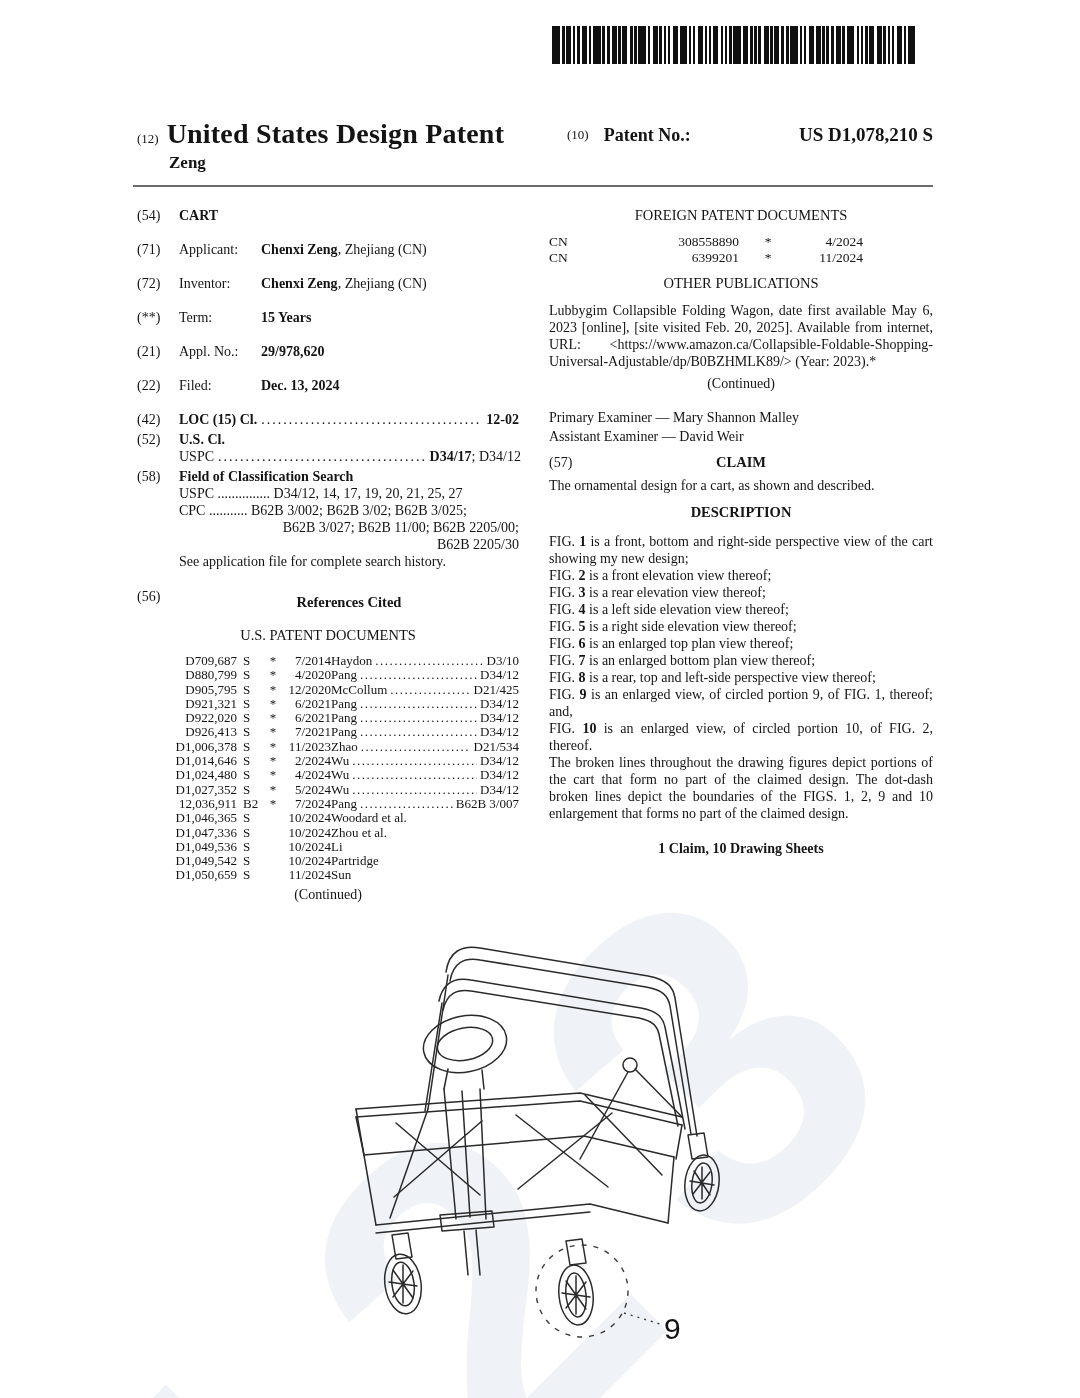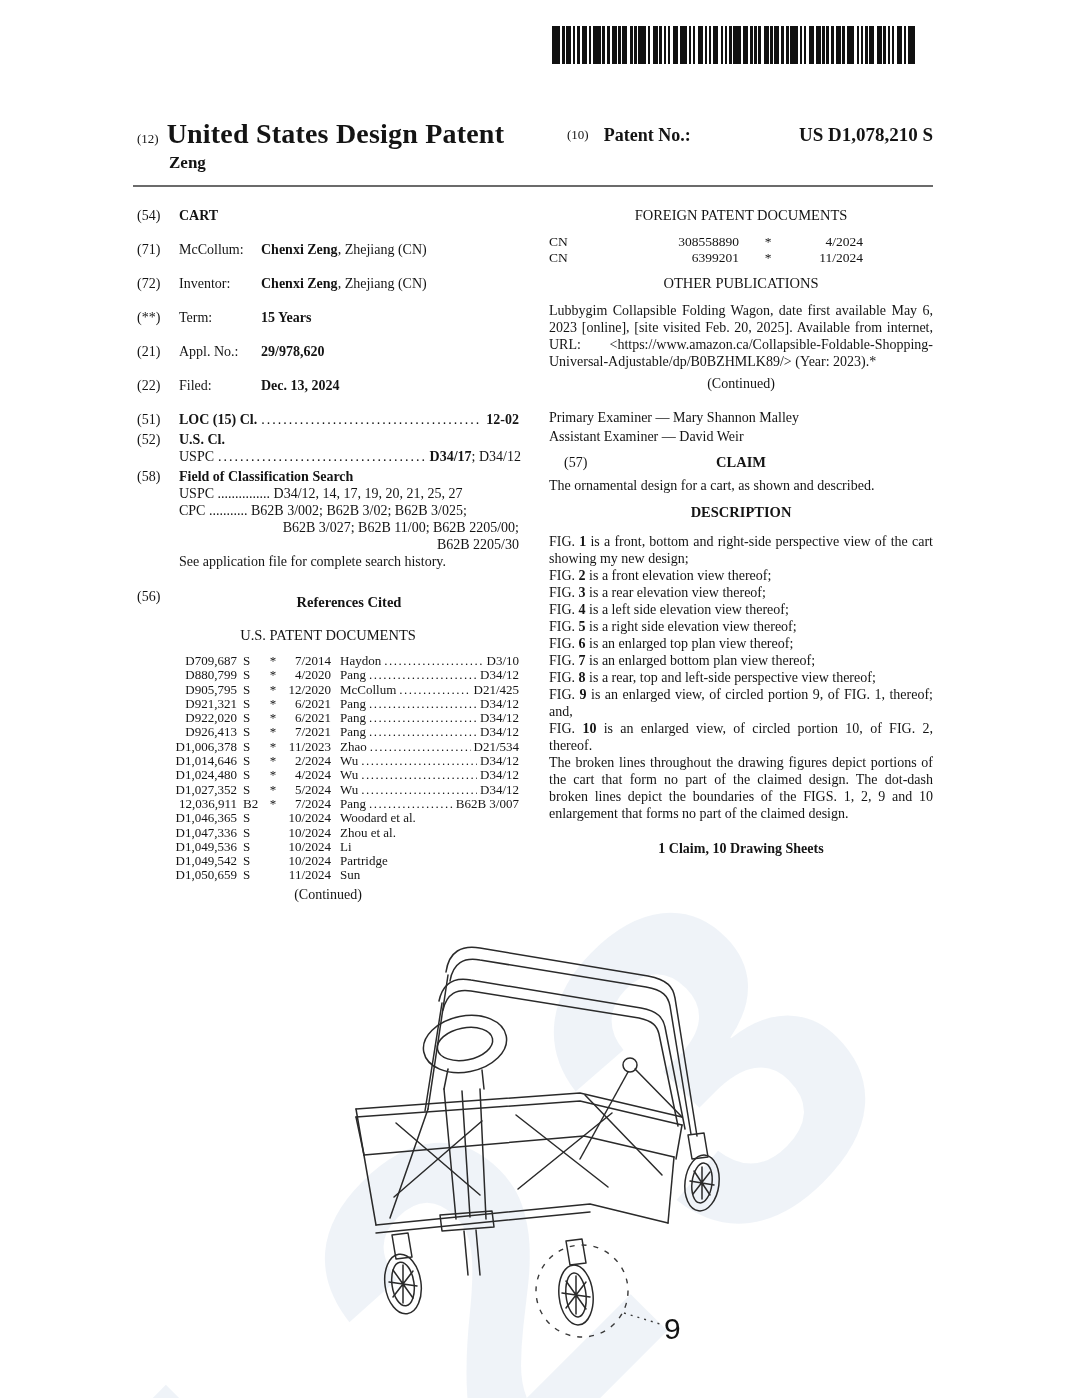--- a/index.html
+++ b/index.html
@@ -53,34 +53,34 @@
   .right-al{text-align:right;}
   .sect-head{text-align:center;font-size:14.5px;margin:6px 0 10px 0;}
   .sect-head.bold{font-weight:700;}
   
   .ref-table{margin-top:8px;font-size:13px;line-height:14.3px;}
   .ref-row{display:flex;white-space:nowrap;}
   .ref-no{width:100px;text-align:right;flex:none;}
   .ref-kind{width:22px;padding-left:6px;flex:none;}
   .ref-star{width:16px;flex:none;text-align:center;}
   .ref-date{width:50px;text-align:right;flex:none;}
-  .ref-name{padding-left:9px;flex:none;}
+  .ref-name{flex:none;}
   .ref-dots{flex:1;overflow:hidden;margin:0 3px;letter-spacing:1.5px;}
   .ref-cls{flex:none;text-align:right;}
   .continued{text-align:center;margin-top:3px;}
   
   .foreign-row{display:flex;white-space:nowrap;line-height:15.5px;}
   .f-cc{width:62px;flex:none;}
   .f-no{width:128px;text-align:right;flex:none;}
   .f-star{width:58px;text-align:center;flex:none;}
   .f-date{width:66px;text-align:right;flex:none;}
   .pubs-text{text-align:justify;margin-top:4px;}
   .examiners{margin-top:16px;line-height:19px;}
   .claim-head{position:relative;margin-top:8px;margin-bottom:6px;}
-  .claim-head .cnum{position:absolute;left:15px;top:0;}
+  .claim-head .cnum{position:absolute;left:0;top:0;}
   .claim-head .ctitle{text-align:center;font-weight:700;font-size:14.5px;}
   .just{text-align:justify;}
   .desc-head{text-align:center;font-weight:700;font-size:14.5px;margin:10px 0 12px 0;}
   .fig-line{text-align:justify;}
   .desc-par{text-align:justify;}
   .sheets{font-weight:700;text-align:center;margin-top:18px;}
   
   .figure-wrap{position:absolute;left:330px;top:918px;width:436px;height:440px;z-index:1;}
   .figure-wrap svg{width:100%;height:100%;}
 </style>
@@ -178,21 +178,21 @@
 
   <div class="col col-left">
 
     <div class="field">
       <span class="fnum">(54)</span>
       <span class="fbody b">CART</span>
     </div>
 
     <div class="field">
       <span class="fnum">(71)</span>
-      <span class="fbody"><span class="flabel">McCollum:</span><span class="b">Chenxi Zeng</span><span>, Zhejiang (CN)</span></span>
+      <span class="fbody"><span class="flabel">Applicant:</span><span class="b">Chenxi Zeng</span><span>, Zhejiang (CN)</span></span>
     </div>
 
     <div class="field">
       <span class="fnum">(72)</span>
       <span class="fbody"><span class="flabel">Inventor:</span><span class="b">Chenxi Zeng</span><span>, Zhejiang (CN)</span></span>
     </div>
 
     <div class="field">
       <span class="fnum">(**)</span>
       <span class="fbody"><span class="flabel">Term:</span><span class="b">15 Years</span></span>
@@ -202,21 +202,21 @@
       <span class="fnum">(21)</span>
       <span class="fbody"><span class="flabel">Appl. No.:</span><span class="b">29/978,620</span></span>
     </div>
 
     <div class="field">
       <span class="fnum">(22)</span>
       <span class="fbody"><span class="flabel">Filed:</span><span class="b">Dec. 13, 2024</span></span>
     </div>
 
     <div class="field tight">
-      <span class="fnum">(51)</span>
+      <span class="fnum">(42)</span>
       <span class="fbody lrow">
           <span class="b">LOC (15) Cl.</span>
           <span class="leader">..................................................</span>
           <span class="b">12-02</span>
         </span>
     </div>
 
     <div class="field tight">
       <span class="fnum">(52)</span>
       <span class="fbody">

